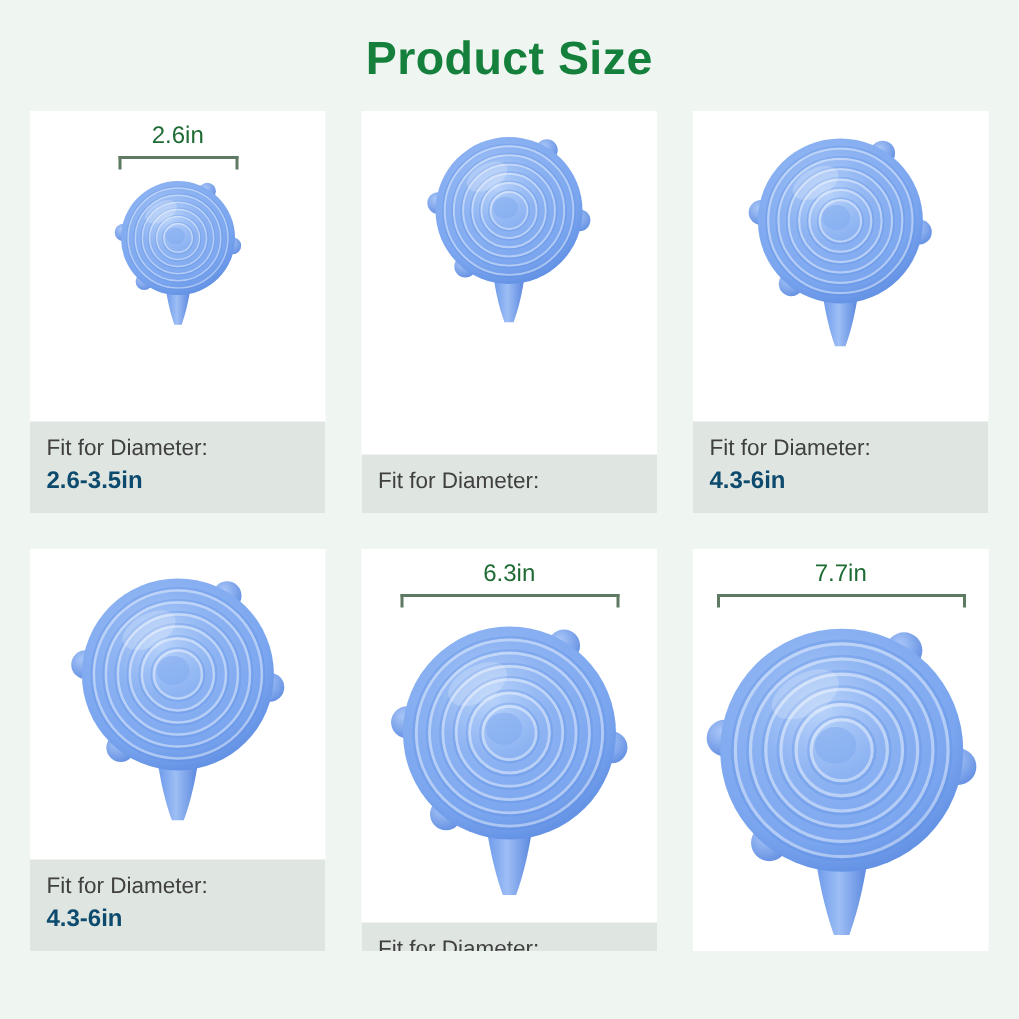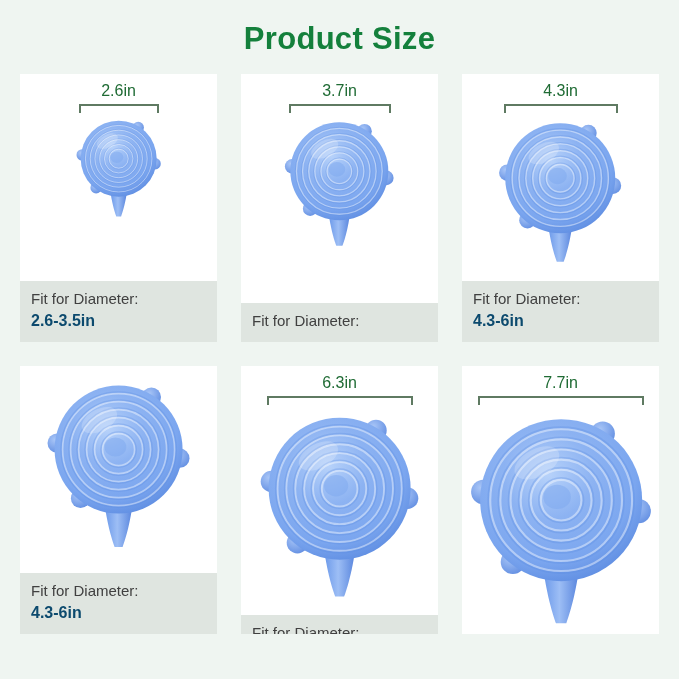--- a/index.html
+++ b/index.html
@@ -182,24 +182,20 @@
       </div>
     </div>
     <div class="card-footer">
       <div class="fit-label">Fit for Diameter:</div>
       <div class="fit-size">2.6-3.5in</div>
     </div>
   </div>
 
   <div class="card">
     <div class="card-body">
-      <div class="dim-wrap">
-        <div class="dim-value">3.7in</div>
-        <div class="bracket" style="width: 102px;"></div>
-      </div>
       <div class="lid-holder">
         <div class="lid">
   <svg width="117" height="146" viewBox="0 0 117 146">
     <defs>
       <radialGradient id="g1" cx="42%" cy="34%" r="72%">
         <stop offset="0%" stop-color="#b7d2fa"></stop>
         <stop offset="38%" stop-color="#8db3f2"></stop>
         <stop offset="75%" stop-color="#7ba6ef"></stop>
         <stop offset="100%" stop-color="#5b8ae0"></stop>
       </radialGradient>
@@ -244,24 +240,20 @@
             </div>
       </div>
     </div>
     <div class="card-footer">
       <div class="fit-label">Fit for Diameter:</div>
     </div>
   </div>
 
   <div class="card">
     <div class="card-body">
-      <div class="dim-wrap">
-        <div class="dim-value">4.3in</div>
-        <div class="bracket" style="width: 114px;"></div>
-      </div>
       <div class="lid-holder">
         <div class="lid">
   <svg width="131" height="164" viewBox="0 0 131 164">
     <defs>
       <radialGradient id="g2" cx="42%" cy="34%" r="72%">
         <stop offset="0%" stop-color="#b7d2fa"></stop>
         <stop offset="38%" stop-color="#8db3f2"></stop>
         <stop offset="75%" stop-color="#7ba6ef"></stop>
         <stop offset="100%" stop-color="#5b8ae0"></stop>
       </radialGradient>

